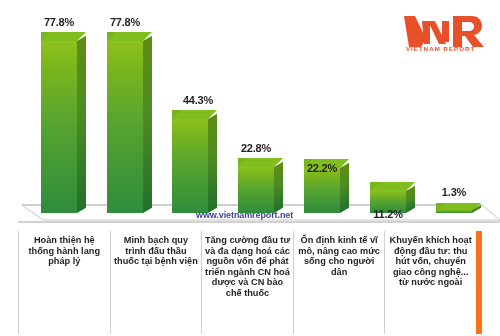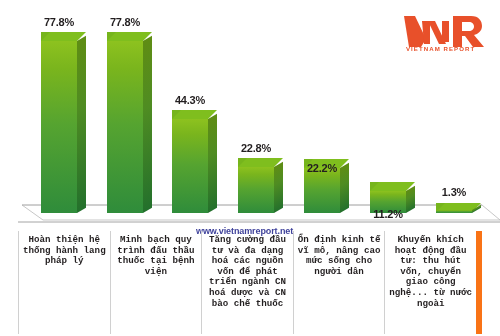--- a/index.html
+++ b/index.html
@@ -56,34 +56,33 @@
     text-align:center;white-space:nowrap;
     letter-spacing:-0.2px;
   }
 
   .watermark{
     position:absolute;left:196px;top:210px;
     font-family:"Liberation Sans", sans-serif;
     font-size:9px;font-weight:bold;
     color:#2e3192;opacity:.92;white-space:nowrap;
     letter-spacing:-0.1px;
-    margin-top:16px;
   }
 
   
   #cats{
     position:absolute;left:18px;top:231px;width:464px;height:103px;
     display:flex;
   }
   .cat{
     flex:1 1 0;
     border-left:1px solid #d0d0d0;
     box-sizing:border-box;
     padding:4px 2px 0 2px;
-    font-family:Liberation Mono, monospace;
+    font-family:Liberation Sans, sans-serif;
     font-size:9.2px;
     font-weight:bold;
     line-height:10.6px;
     color:#231f20;
     text-align:center;
     word-wrap:break-word;
   }
   .cat:last-child{border-right:6px solid #f97316;}
 </style>
 </head>
@@ -131,21 +130,21 @@
     </div>
     <div class="vlabel" style="left:95px;top:16px;width:60px;">77.8%</div>
 
     <div class="bar" style="left:172px;top:110px;width:45px;height:103px;">
       <div class="top" style="left:0;top:0;width:36px;">
           <span class="tl"></span>
         </div>
       <div class="face" style="width:36px;height:94px;"></div>
       <div class="side" style="left:36px;height:94px;"></div>
     </div>
-    <div class="vlabel" style="left:160px;top:94px;width:60px;">44.3%</div>
+    <div class="vlabel" style="left:168px;top:94px;width:60px;">44.3%</div>
 
     <div class="bar" style="left:238px;top:158px;width:45px;height:55px;">
       <div class="top" style="left:0;top:0;width:36px;">
           <span class="tl"></span>
         </div>
       <div class="face" style="width:36px;height:46px;"></div>
       <div class="side" style="left:36px;height:46px;"></div>
     </div>
     <div class="vlabel" style="left:226px;top:142px;width:60px;">22.8%</div>
 

